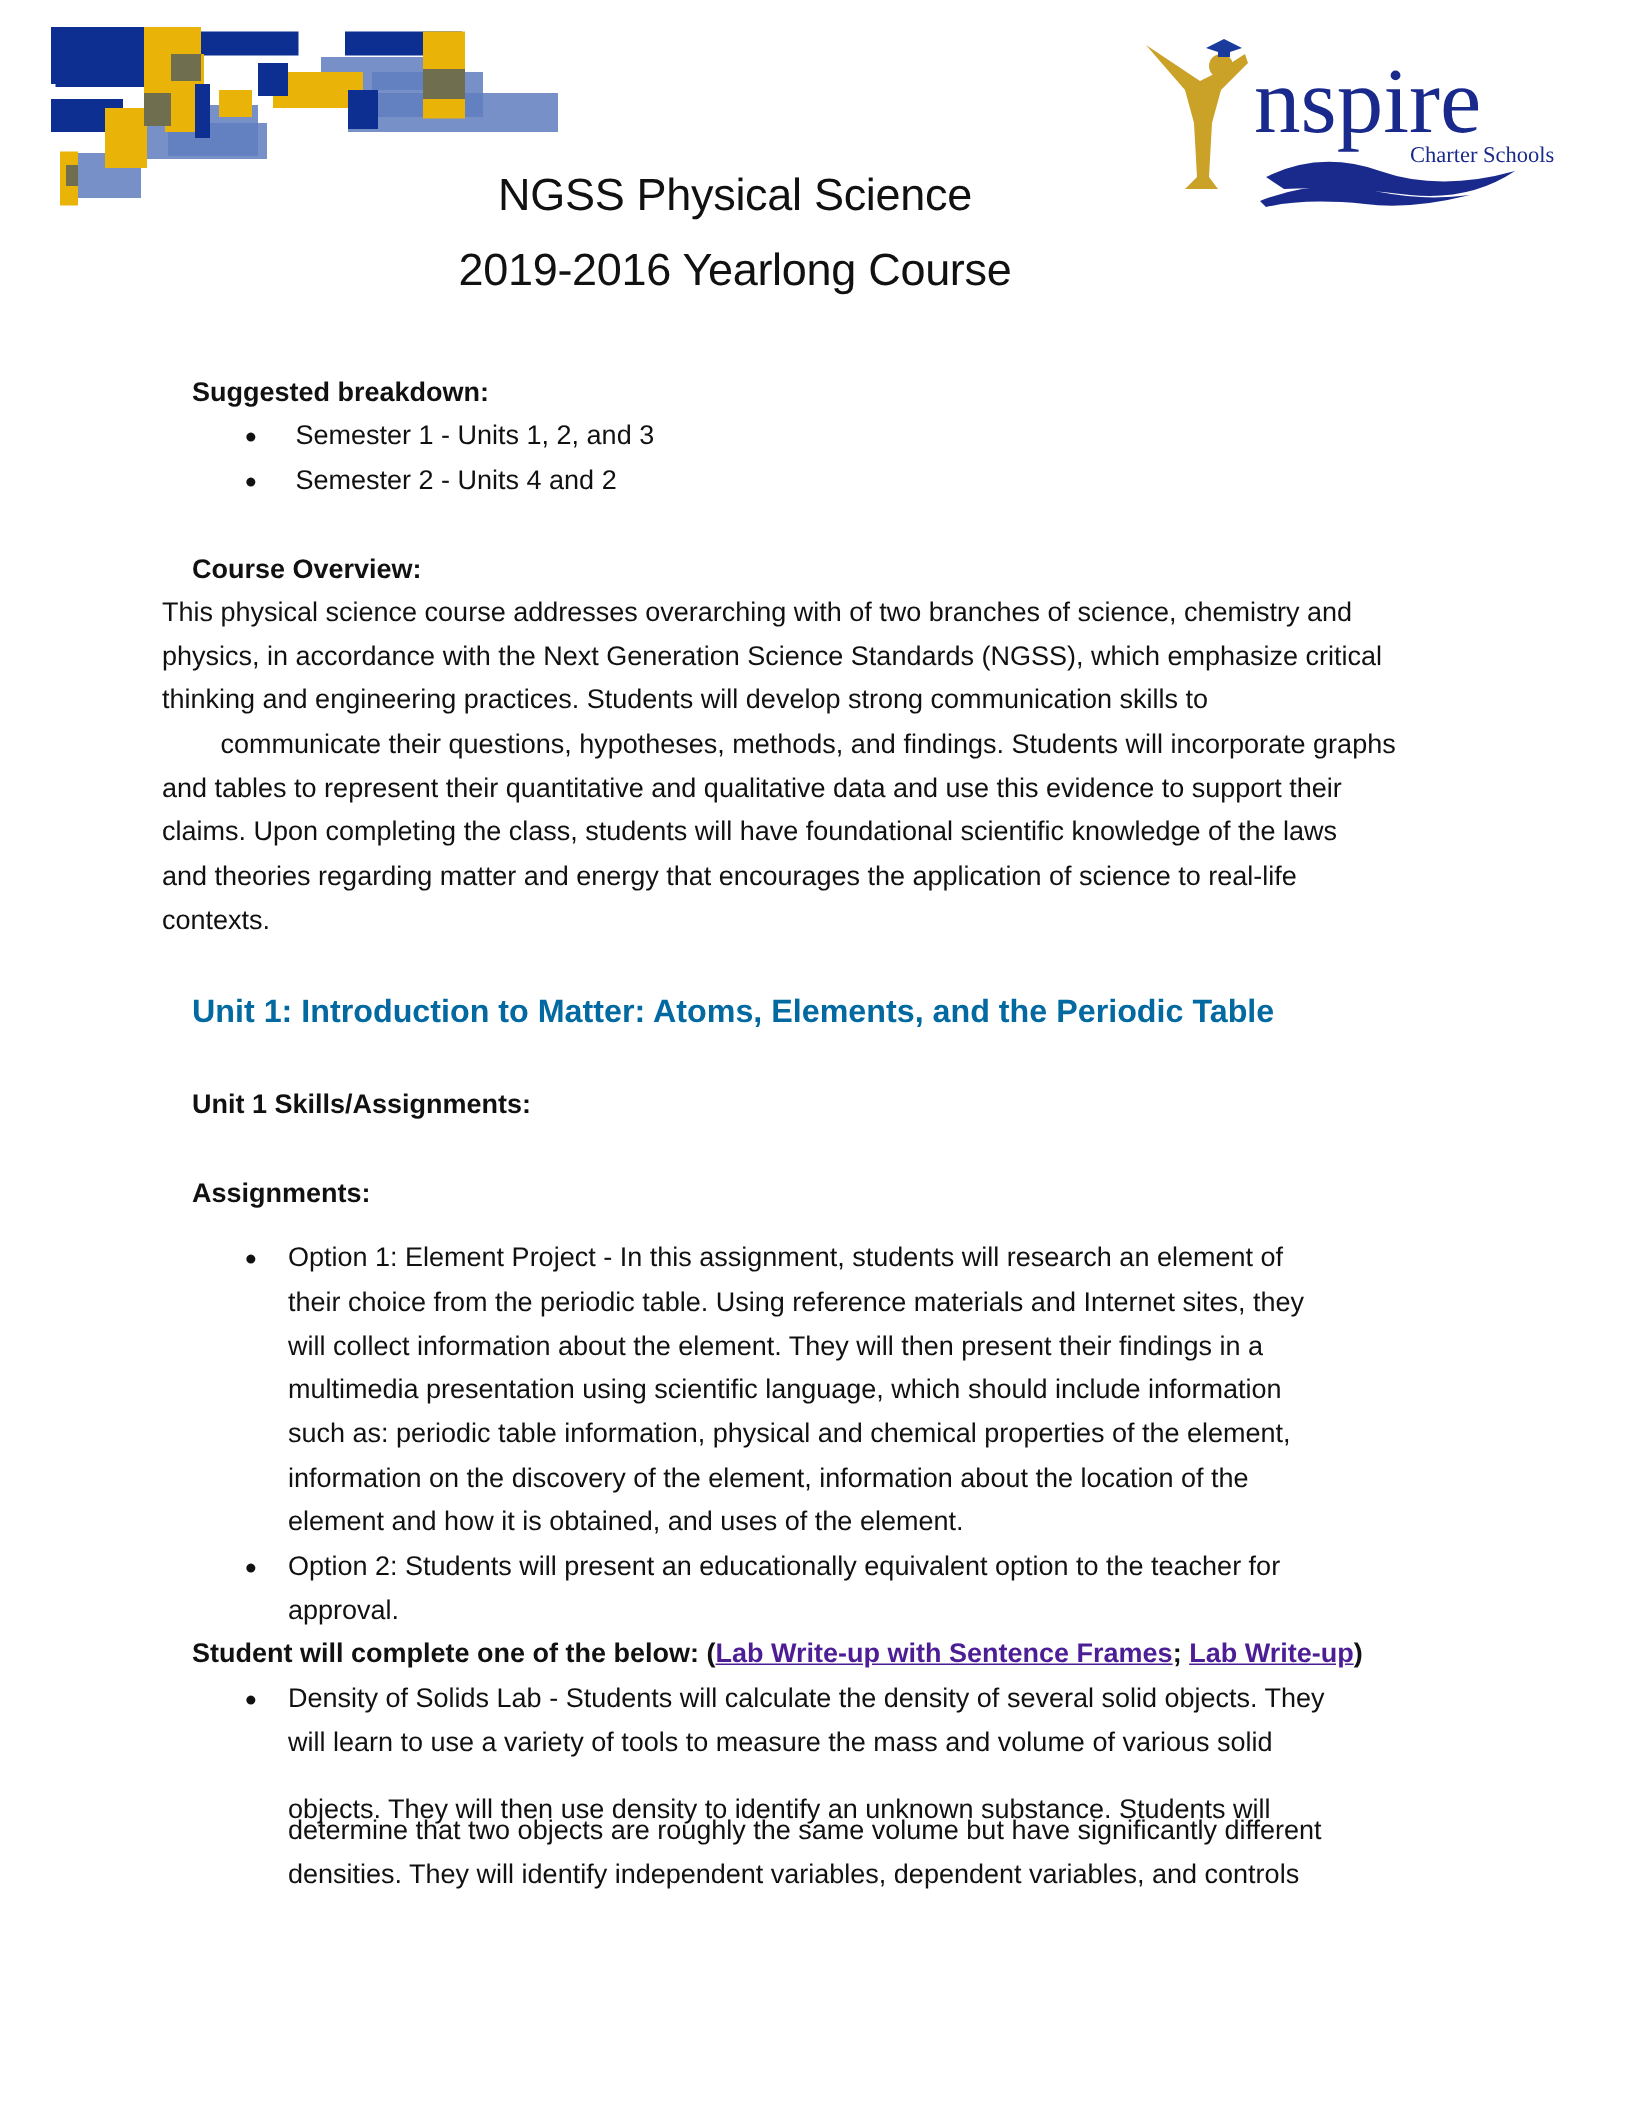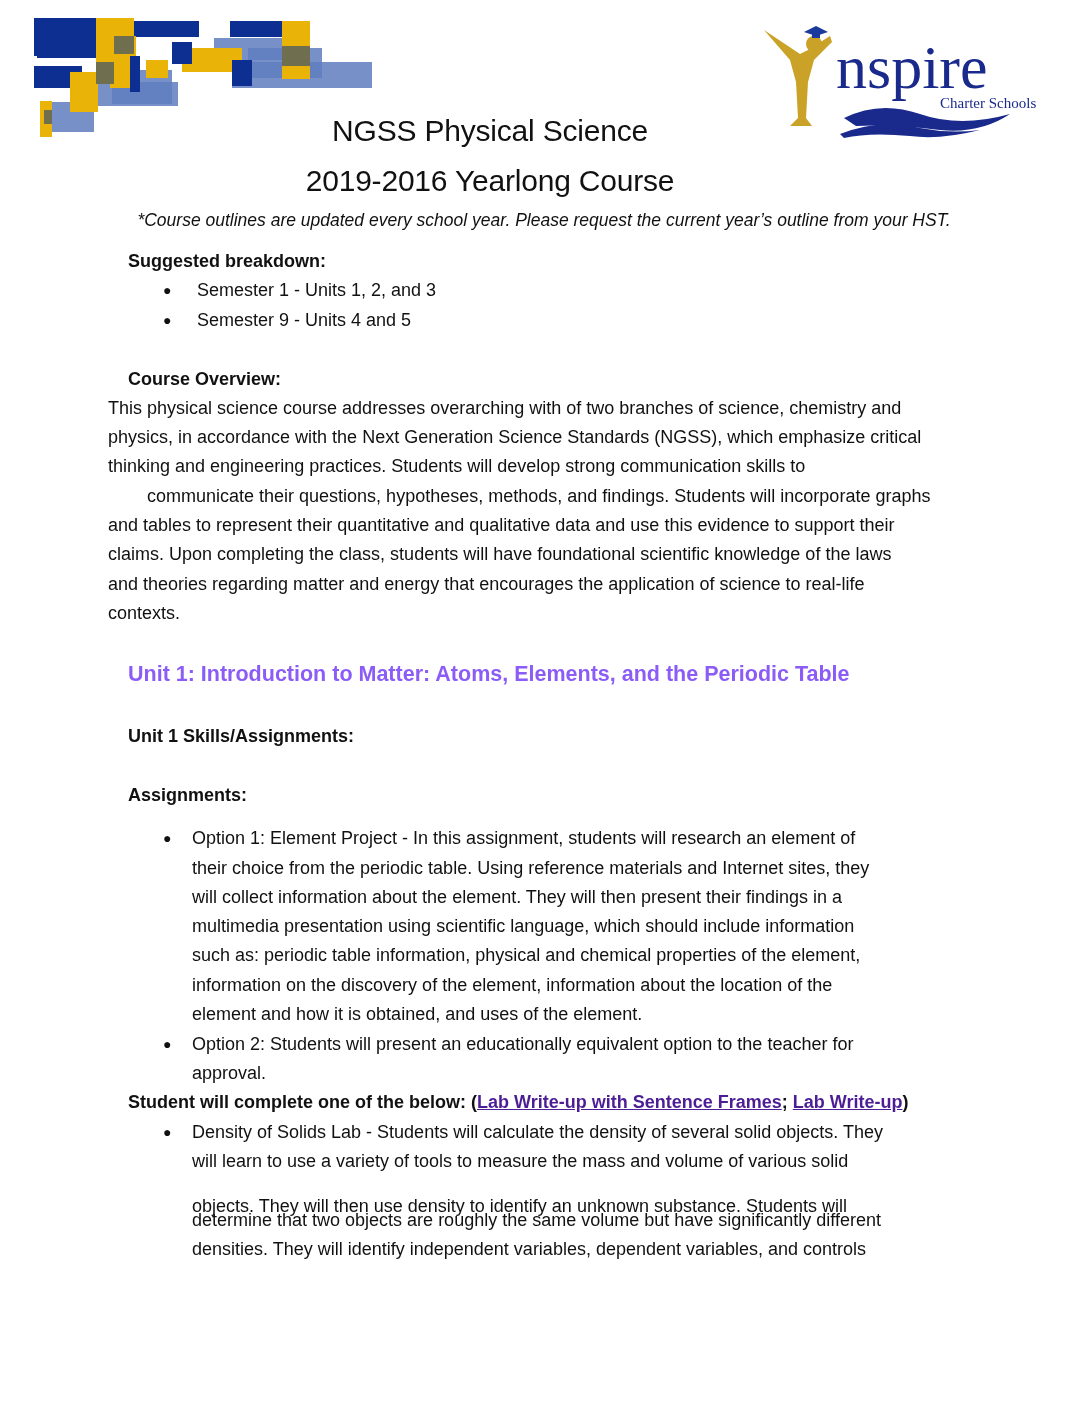--- a/index.html
+++ b/index.html
@@ -21,21 +21,21 @@
   .title { position: absolute; left: 0; width: 980px; text-align: center;
            font-size: 30px; color: #111; letter-spacing: -0.2px; }
   .t1 { top: 114px; }
   .t2 { top: 164px; }
   .note { position: absolute; top: 210px; left: 0; width: 1088px; text-align: center;
           font-style: italic; font-size: 17.5px; color: #111; }
 
   .txt { position: absolute; font-size: 18px; line-height: 29.4px; color: #111; white-space: nowrap; }
   .bold { font-weight: bold; }
   .bullet { position: absolute; font-size: 14px; color: #111; }
-  .h2 { position: absolute; font-size: 21.5px; font-weight: bold; color: #8b5cf6; }
+  .h2 { position: absolute; font-size: 21.5px; font-weight: bold; color: #0369a1; }
   a.link { color: #4c1d95; }
 </style>
 </head>
 <body>
 
 <div class="page">
 
   <div class="mosaic">
     <div class="lb" style="left:78px;top:52px;width:60px;height:34px;"></div>
     <div class="lb" style="left:180px;top:20px;width:82px;height:22px;"></div>
@@ -75,27 +75,26 @@
       <text x="76" y="66" font-family="Liberation Serif, serif" font-size="62" fill="#1a2a8c">nspire</text>
       <text x="180" y="86" font-family="Liberation Serif, serif" font-size="15" fill="#1a2a8c">Charter Schools</text>
 
       <path d="M84 96 Q120 78 160 92 Q200 106 250 92 Q220 112 180 108 Q130 102 96 104 Z" fill="#1a2a8c"></path>
       <path d="M80 112 Q120 96 160 106 Q190 112 220 108 Q180 118 150 114 Q110 110 84 116 Z" fill="#1a2a8c"></path>
     </svg>
   </div>
 
   <div class="title t1">NGSS Physical Science</div>
   <div class="title t2">2019-2016 Yearlong Course</div>
-  <div class="note">*Course outlines are updated every school year. Please request the current year’s outline from your HST.</div>
 
   <div class="txt bold" style="left:128px;top:247px;">Suggested breakdown:</div>
   <span class="bullet" style="left:163px;top:282px;">●</span>
   <div class="txt" style="left:197px;top:276px;">Semester 1 - Units 1, 2, and 3</div>
   <span class="bullet" style="left:163px;top:312px;">●</span>
-  <div class="txt" style="left:197px;top:306px;">Semester 9 - Units 4 and 5</div>
+  <div class="txt" style="left:197px;top:306px;">Semester 2 - Units 4 and 2</div>
 
   <div class="txt bold" style="left:128px;top:365px;">Course Overview:</div>
   <div>
     <div class="txt" style="left:108px;top:394px;">This physical science course addresses overarching with of two branches of science, chemistry and</div>
     <div class="txt" style="left:108px;top:423px;">physics, in accordance with the Next Generation Science Standards (NGSS), which emphasize critical</div>
     <div class="txt" style="left:108px;top:452px;">thinking and engineering practices. Students will develop strong communication skills to</div>
     <div class="txt" style="left:119px;top:482px;margin-left:28px;">communicate their questions, hypotheses, methods, and findings. Students will incorporate graphs</div>
     <div class="txt" style="left:108px;top:511px;">and tables to represent their quantitative and qualitative data and use this evidence to support their</div>
     <div class="txt" style="left:108px;top:540px;">claims. Upon completing the class, students will have foundational scientific knowledge of the laws</div>
     <div class="txt" style="left:108px;top:570px;">and theories regarding matter and energy that encourages the application of science to real-life</div>

